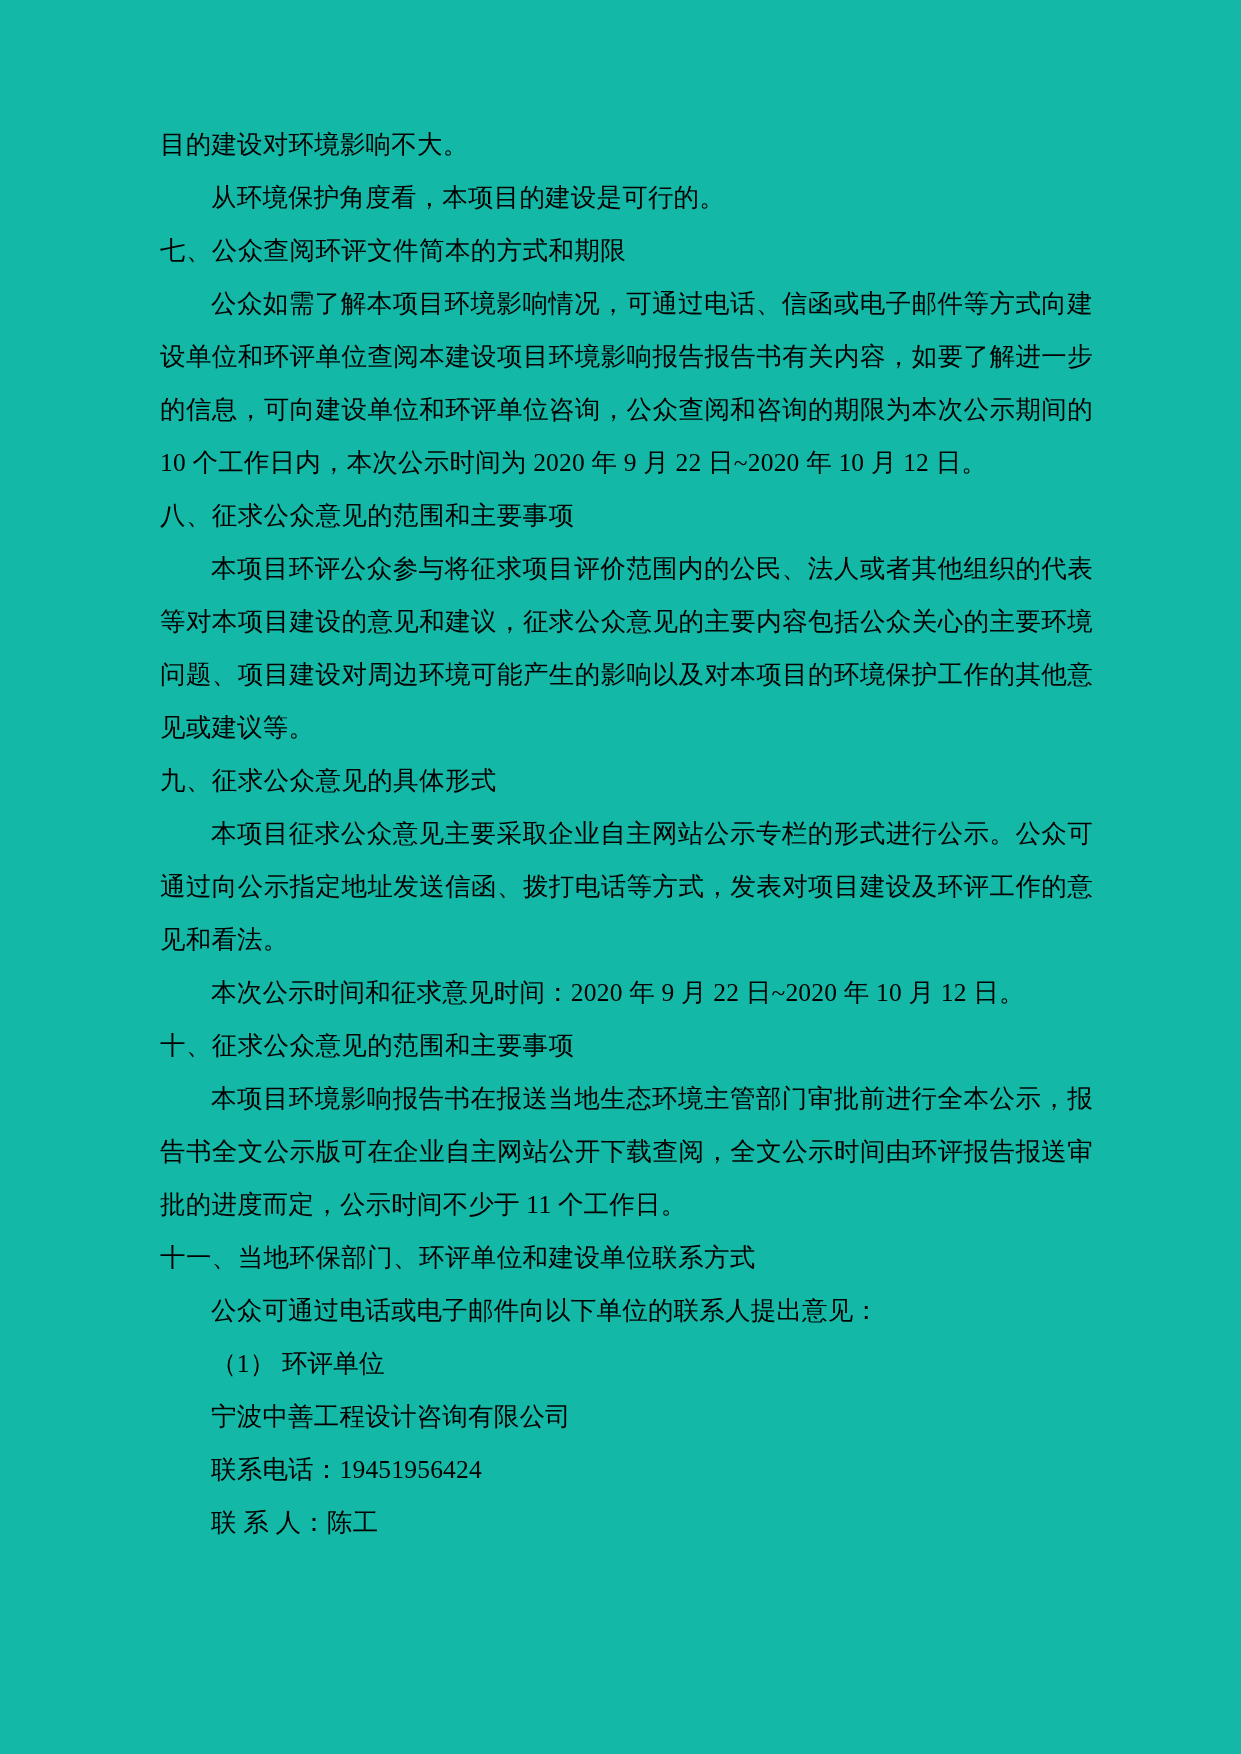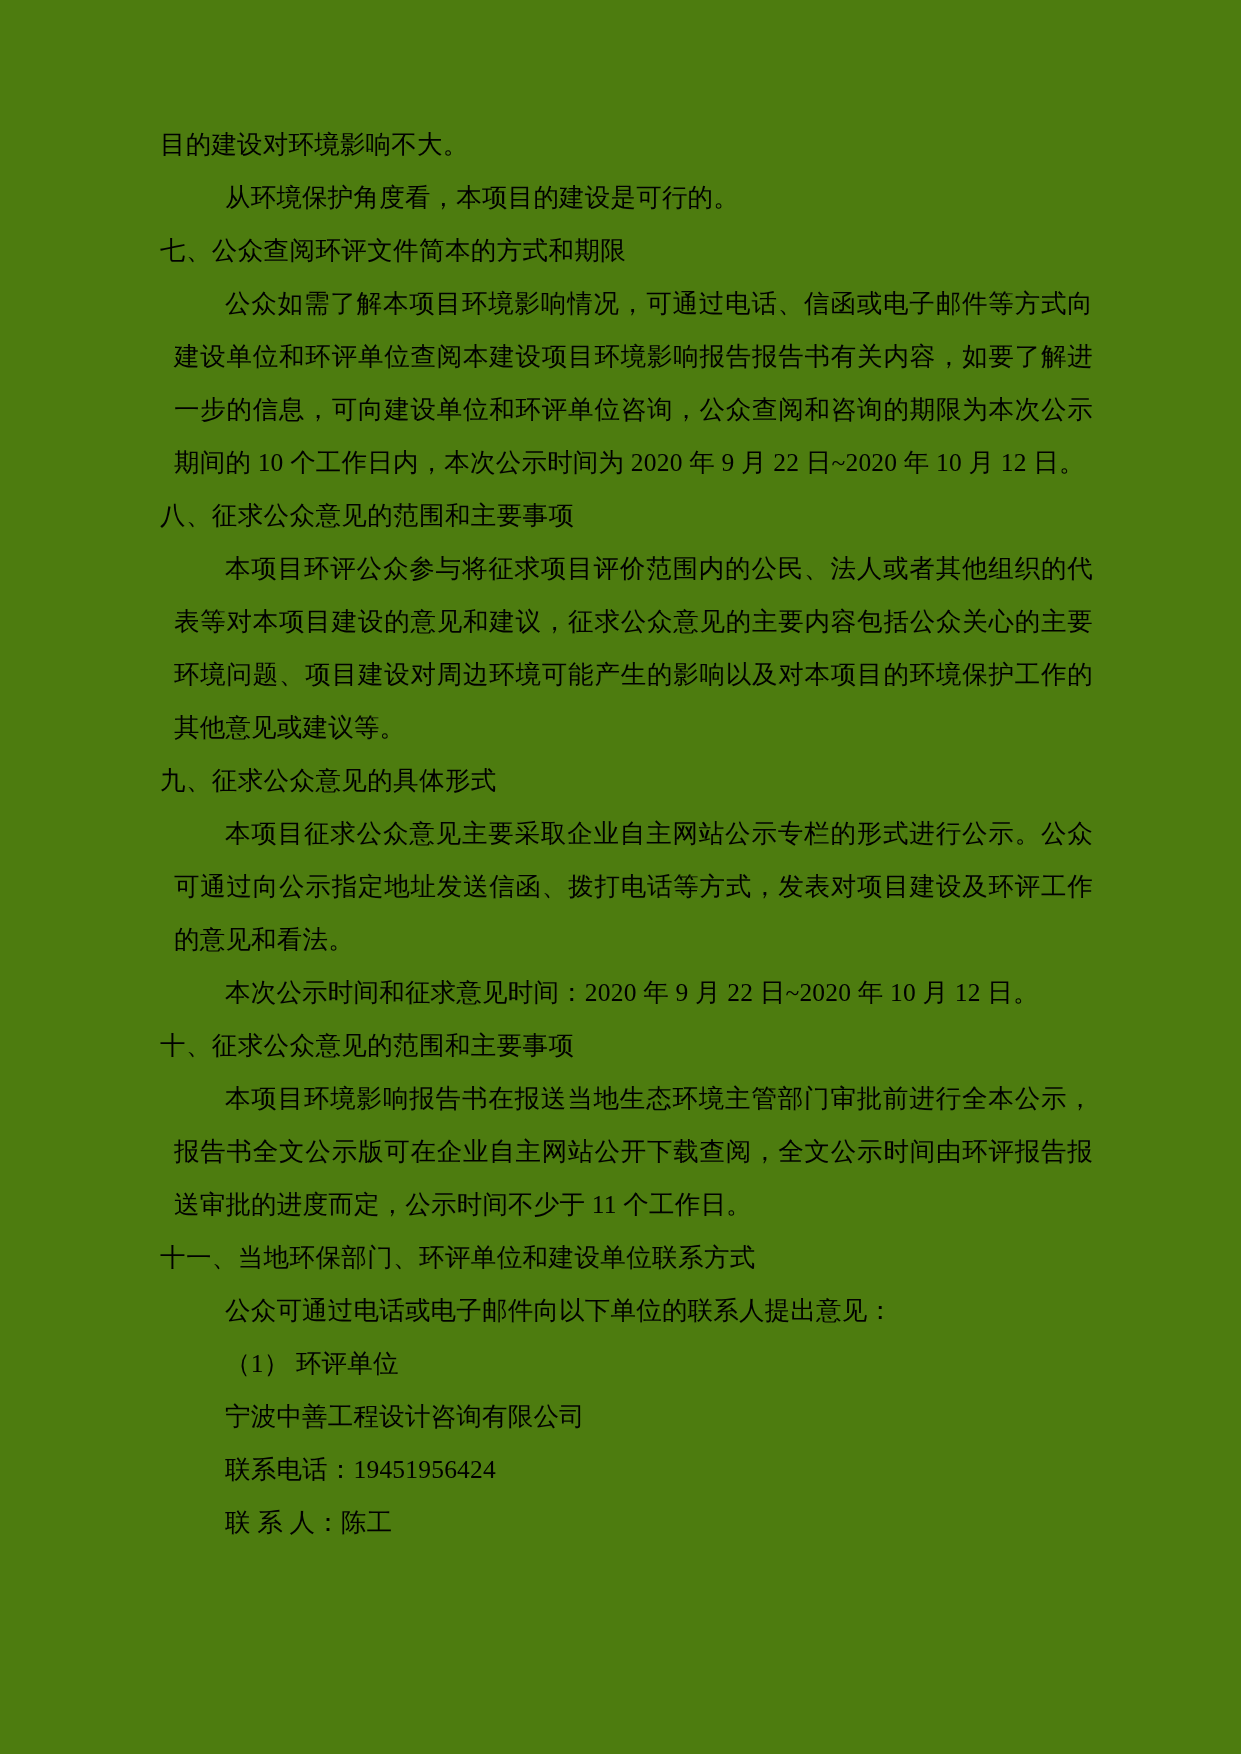--- a/index.html
+++ b/index.html
@@ -5,39 +5,38 @@
   html, body {
     margin: 0;
     padding: 0;
     background: #ffffff;
   }
   .page {
     width: 1241px;
     height: 1754px;
     box-sizing: border-box;
     padding: 118px 148px 60px 160px;
-    background: #4d7c0f;
+    background: #14b8a6;
     position: relative;
     font-family: "Liberation Serif", "DejaVu Serif", serif;
     color: #000000;
   }
   .doc {
     width: 100%;
   }
   p {
     margin: 0;
     font-size: 25.5px;
     line-height: 53px;
     text-align: justify;
     text-justify: inter-ideograph;
     letter-spacing: 0.2px;
   }
   .indent {
     text-indent: 2em;
-    margin-left: 14px;
   }
   .heading {
     font-weight: normal;
     font-size: 25.5px;
     line-height: 53px;
     margin: 0;
     letter-spacing: 0.4px;
   }
   .plain {
     text-indent: 0;

